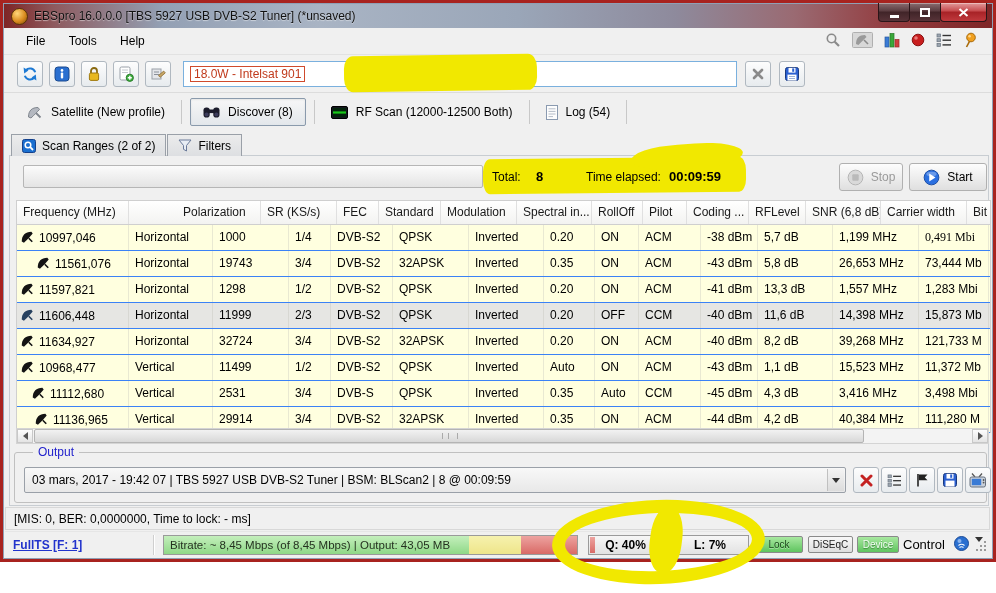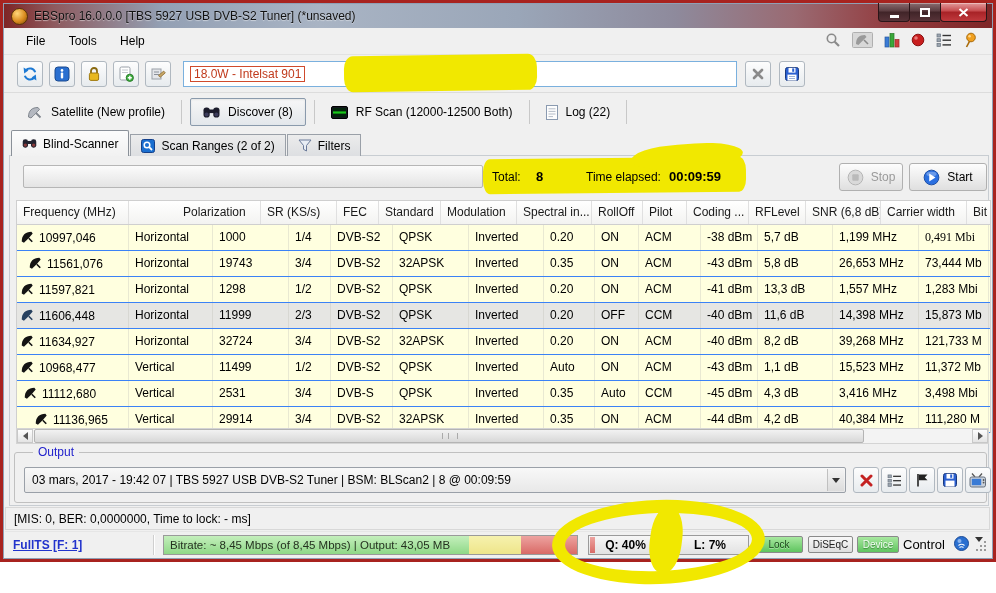--- a/index.html
+++ b/index.html
@@ -293,36 +293,26 @@
     </div>
     <div class="sect-sep"></div>
     <div class="sect-item">
       <svg width="12" height="15" viewBox="0 0 12 15">
             <rect x="0.5" y="0.5" width="11" height="14" fill="#fdfdfd" stroke="#8a9ab0"></rect>
             <line x1="2.5" y1="3.8" x2="9.5" y2="3.8" stroke="#b4bcc8"></line>
             <line x1="2.5" y1="6.4" x2="9.5" y2="6.4" stroke="#b4bcc8"></line>
             <line x1="2.5" y1="9" x2="9.5" y2="9" stroke="#b4bcc8"></line>
             <line x1="2.5" y1="11.6" x2="7" y2="11.6" stroke="#b4bcc8"></line>
           </svg>
-      <span>Log (22)</span>
+      <span>Log (54)</span>
     </div>
     <div class="sect-sep"></div>
   </div>
 
   <div class="subtabs">
-    <div class="subtab active">
-      <svg width="15" height="11" viewBox="0 0 17 13">
-            <rect x="0.5" y="1.5" width="6.2" height="10" rx="2.8" fill="#23232f"></rect>
-            <rect x="10.3" y="1.5" width="6.2" height="10" rx="2.8" fill="#23232f"></rect>
-            <rect x="5.5" y="3.5" width="6" height="3.6" fill="#23232f"></rect>
-            <circle cx="3.6" cy="8.4" r="2" fill="#8a3a3a"></circle>
-            <circle cx="13.4" cy="8.4" r="2" fill="#8a3a3a"></circle>
-          </svg>
-      <span>Blind-Scanner</span>
-    </div>
     <div class="subtab">
       <svg width="14" height="14" viewBox="0 0 14 14">
             <rect x="0.5" y="0.5" width="13" height="13" rx="2" fill="#1a6fd0" stroke="#14408a"></rect>
             <circle cx="6" cy="6" r="2.8" fill="none" stroke="#fff" stroke-width="1.5"></circle>
             <line x1="8.2" y1="8.2" x2="11" y2="11" stroke="#fff" stroke-width="1.8"></line>
           </svg>
       <span>Scan Ranges (2 of 2)</span>
     </div>
     <div class="subtab">
       <svg width="14" height="13" viewBox="0 0 14 13">
@@ -388,21 +378,21 @@
             <div class="td" style="width: 75px;">Inverted</div>
             <div class="td" style="width: 51px;">0.20</div>
             <div class="td" style="width: 44px;">ON</div>
             <div class="td" style="width: 62px;">ACM</div>
             <div class="td" style="width: 57px;">-38 dBm</div>
             <div class="td" style="width: 75px;">5,7 dB</div>
             <div class="td" style="width: 86px;">1,199 MHz</div>
             <div class="td" style="width: 70px; font-family: Liberation Serif, serif;">0,491 Mbi</div>
           </div>
           <div class="trow">
-            <div class="td" style="width: 112px; padding-left: 11px;"><span class="dish"><svg viewBox="0 0 16 16" width="14" height="14">
+            <div class="td" style="width: 112px; padding-left: 19px;"><span class="dish"><svg viewBox="0 0 16 16" width="14" height="14">
                   <path d="M2 13C2 6 6 2 13 2L14.5 4C10.5 9 8.5 11 4.5 14.5Z" fill="currentColor"></path>
                   <line x1="10" y1="9.5" x2="14" y2="13.5" stroke="currentColor" stroke-width="1.8"></line>
                 </svg></span><span>11561,076</span></div>
             <div class="td" style="width: 84px;">Horizontal</div>
             <div class="td" style="width: 76px;">19743</div>
             <div class="td" style="width: 42px;">3/4</div>
             <div class="td" style="width: 62px;">DVB-S2</div>
             <div class="td" style="width: 76px;">32APSK</div>
             <div class="td" style="width: 75px;">Inverted</div>
             <div class="td" style="width: 51px;">0.35</div>
@@ -483,21 +473,21 @@
             <div class="td" style="width: 75px;">Inverted</div>
             <div class="td" style="width: 51px;">Auto</div>
             <div class="td" style="width: 44px;">ON</div>
             <div class="td" style="width: 62px;">ACM</div>
             <div class="td" style="width: 57px;">-43 dBm</div>
             <div class="td" style="width: 75px;">1,1 dB</div>
             <div class="td" style="width: 86px;">15,523 MHz</div>
             <div class="td" style="width: 70px;">11,372 Mb</div>
           </div>
           <div class="trow">
-            <div class="td" style="width: 112px; padding-left: 6px;"><span class="dish"><svg viewBox="0 0 16 16" width="14" height="14">
+            <div class="td" style="width: 112px; padding-left: 14px;"><span class="dish"><svg viewBox="0 0 16 16" width="14" height="14">
                   <path d="M2 13C2 6 6 2 13 2L14.5 4C10.5 9 8.5 11 4.5 14.5Z" fill="currentColor"></path>
                   <line x1="10" y1="9.5" x2="14" y2="13.5" stroke="currentColor" stroke-width="1.8"></line>
                 </svg></span><span>11112,680</span></div>
             <div class="td" style="width: 84px;">Vertical</div>
             <div class="td" style="width: 76px;">2531</div>
             <div class="td" style="width: 42px;">3/4</div>
             <div class="td" style="width: 62px;">DVB-S</div>
             <div class="td" style="width: 76px;">QPSK</div>
             <div class="td" style="width: 75px;">Inverted</div>
             <div class="td" style="width: 51px;">0.35</div>

